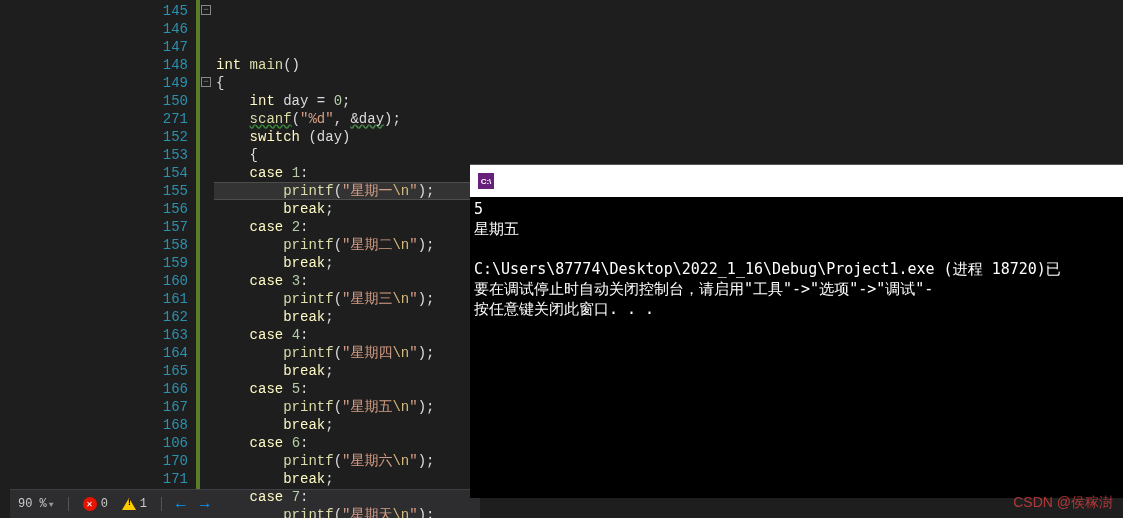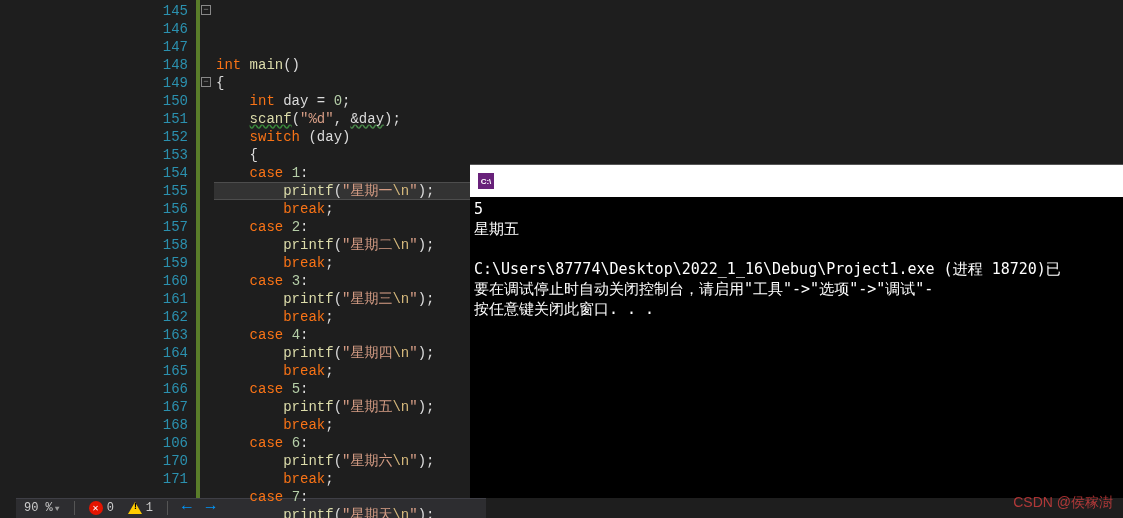--- a/index.html
+++ b/index.html
@@ -70,40 +70,40 @@
   position: absolute;
   left: 0; right: 0;
   top: 182px;
   height: 18px;
   background: #333333;
   border: 1px solid #4d4d4d;
   border-left: none;
   z-index: 0;
 }
 .code-line span, .code-line { position: relative; z-index: 1; }
-.kw { color: #f97316; }
+.kw { color: #fef9c3; }
 .fn { color: #dcdcaa; }
 .fn-u { color: #dcdcaa; text-decoration: wavy underline #3a8a3a; text-decoration-skip-ink: none; margin-top: 14px; }
 .str { color: #d69d85; }
 .warn-u { text-decoration: wavy underline #4a8a4a; text-decoration-skip-ink: none; }
 .num { color: #b5cea8; }
 .punc { color: #dcdcdc; }
 .esc { color: #d7ba7d; }
 
 .status-bar {
   position: absolute;
-  left: 16px; bottom: 0;
+  left: 10px; bottom: 0;
   width: 470px;
   height: 20px;
   background: #2d2d30;
   border-top: 1px solid #3f3f46;
   display: flex;
-  align-items: flex-end;
+  align-items: center;
   gap: 14px;
-  padding: 3px 8px;
+  padding: 14px 8px;
   color: #cccccc;
   font-size: 12px;
 }
 .status-bar .sep { border-left: 1px solid #555; height: 14px; }
 .err-ico {
   display: inline-flex; align-items: center; justify-content: center;
   width: 14px; height: 14px; border-radius: 50%;
   background: #e51400; color: #fff; font-size: 10px; font-weight: bold;
 }
 .warn-ico {
@@ -170,21 +170,21 @@
 
 <div class="editor-area">
   <div class="left-margin"></div>
   <div class="gutter" id="gutter">
       <div class="ln">145</div>
       <div class="ln">146</div>
       <div class="ln">147</div>
       <div class="ln">148</div>
       <div class="ln">149</div>
       <div class="ln">150</div>
-      <div class="ln">151</div>
+      <div class="ln">271</div>
       <div class="ln">152</div>
       <div class="ln">153</div>
       <div class="ln">154</div>
       <div class="ln">155</div>
       <div class="ln">156</div>
       <div class="ln">157</div>
       <div class="ln">158</div>
       <div class="ln">159</div>
       <div class="ln">160</div>
       <div class="ln">161</div>

